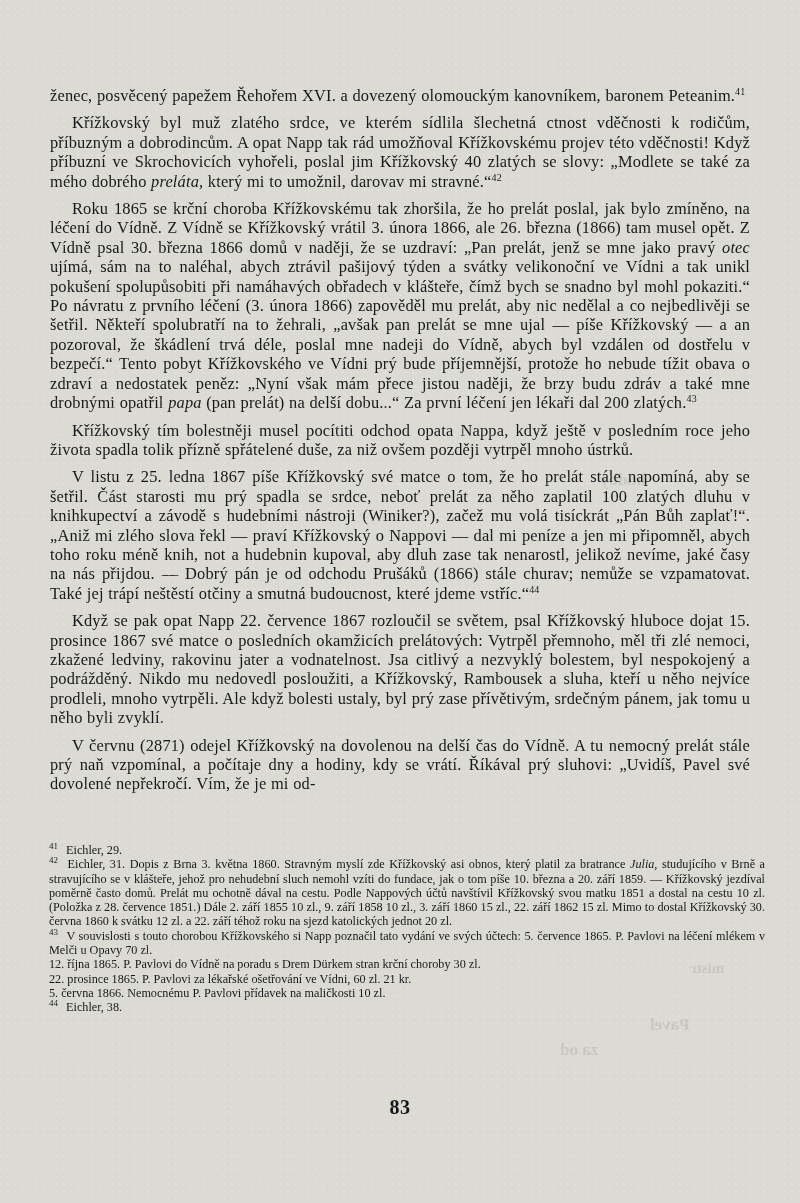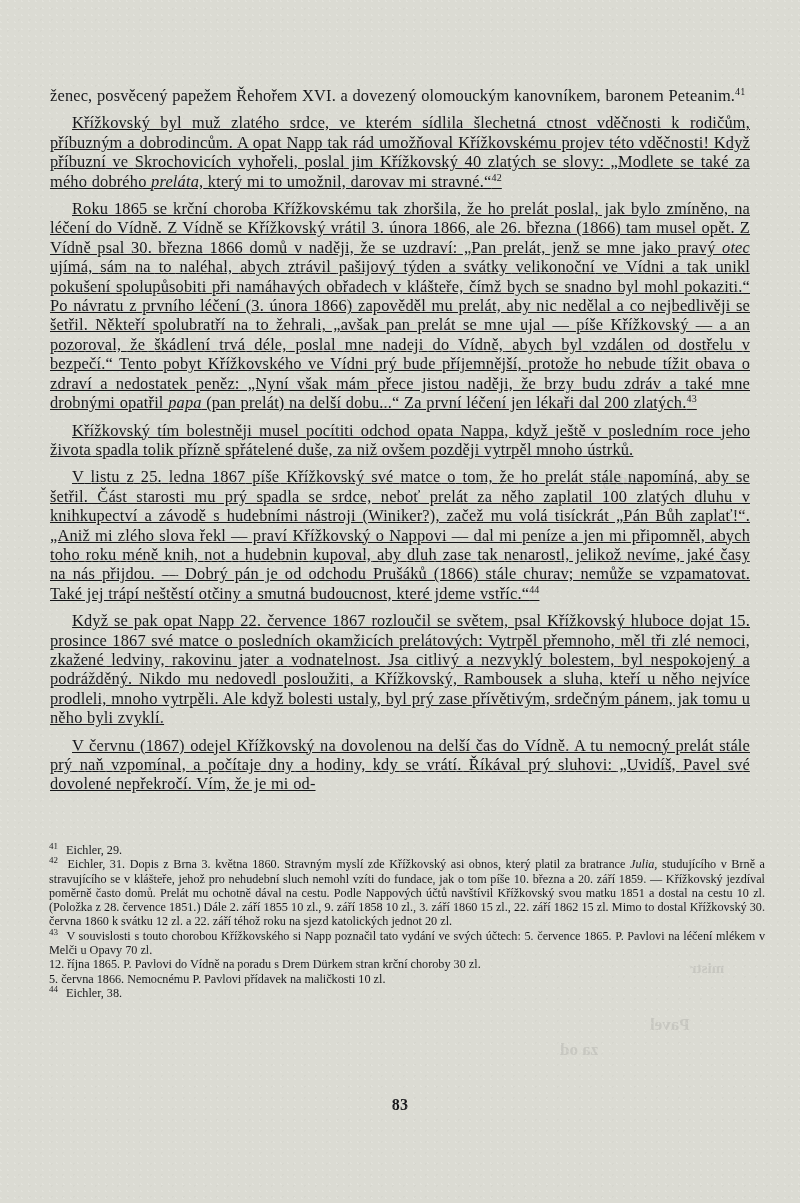--- a/index.html
+++ b/index.html
@@ -32,21 +32,20 @@
     line-height: 19.4px;
     text-align: justify;
     letter-spacing: 0.01em;
     word-spacing: 0.02em;
   }
   .body-text p {
     margin: 8px;
   }
   .body-text p.ind {
     text-indent: 22px;
-    text-decoration: underline;
   }
   .it { font-style: italic; }
   .sup {
     font-size: 10px;
     vertical-align: super;
     line-height: 0;
   }
   .notes {
     position: absolute;
     left: 42px;
@@ -68,21 +67,21 @@
   .notes .lead {
     display: inline-block;
     width: 14px;
   }
   .pagenum {
     position: absolute;
     left: 0;
     top: 1096px;
     width: 800px;
     text-align: center;
-    font-size: 16px;
+    font-size: 20px;
     font-weight: bold;
     letter-spacing: 0.02em;
   }
   
   .bleed {
     position: absolute;
     color: rgba(120,120,120,0.20);
     font-family: "Liberation Serif", serif;
     pointer-events: none;
     transform: scaleX(-1);
@@ -113,28 +112,29 @@
   <div class="bleed bleed-3">Pavel</div>
   <div class="bleed bleed-4">za od</div>
 
   <div class="content body-text" id="main-text">
       <p class="">ženec, posvěcený papežem Řehořem XVI. a dovezený olomouckým kanovníkem, baronem Peteanim.<span class="sup">41</span></p>
       <p class="ind">Křížkovský byl muž zlatého srdce, ve kterém sídlila šlechetná ctnost vděčnosti k rodičům, příbuzným a dobrodincům. A opat Napp tak rád umožňoval Křížkovskému projev této vděčnosti! Když příbuzní ve Skrochovicích vyhořeli, poslal jim Křížkovský 40 zlatých se slovy: „Modlete se také za mého dobrého <span class="it">preláta,</span> který mi to umožnil, darovav mi stravné.“<span class="sup">42</span></p>
       <p class="ind">Roku 1865 se krční choroba Křížkovskému tak zhoršila, že ho prelát poslal, jak bylo zmíněno, na léčení do Vídně. Z Vídně se Křížkovský vrátil 3. února 1866, ale 26. března (1866) tam musel opět. Z Vídně psal 30. března 1866 domů v naději, že se uzdraví: „Pan prelát, jenž se mne jako pravý <span class="it">otec</span> ujímá, sám na to naléhal, abych ztrávil pašijový týden a svátky velikonoční ve Vídni a tak unikl pokušení spolupůsobiti při namáhavých obřadech v klášteře, čímž bych se snadno byl mohl pokaziti.“ Po návratu z prvního léčení (3. února 1866) zapověděl mu prelát, aby nic nedělal a co nejbedlivěji se šetřil. Někteří spolubratří na to žehrali, „avšak pan prelát se mne ujal — píše Křížkovský — a an pozoroval, že škádlení trvá déle, poslal mne nadeji do Vídně, abych byl vzdálen od dostřelu v bezpečí.“ Tento pobyt Křížkovského ve Vídni prý bude příjemnější, protože ho nebude tížit obava o zdraví a nedostatek peněz: „Nyní však mám přece jistou naději, že brzy budu zdráv a také mne drobnými opatřil <span class="it">papa</span> (pan prelát) na delší dobu...“ Za první léčení jen lékaři dal 200 zlatých.<span class="sup">43</span></p>
       <p class="ind">Křížkovský tím bolestněji musel pocítiti odchod opata Nappa, když ještě v posledním roce jeho života spadla tolik přízně spřátelené duše, za niž ovšem později vytrpěl mnoho ústrků.</p>
       <p class="ind">V listu z 25. ledna 1867 píše Křížkovský své matce o tom, že ho prelát stále napomíná, aby se šetřil. Část starosti mu prý spadla se srdce, neboť prelát za něho zaplatil 100 zlatých dluhu v knihkupectví a závodě s hudebními nástroji (Winiker?), začež mu volá tisíckrát „Pán Bůh zaplať!“. „Aniž mi zlého slova řekl — praví Křížkovský o Nappovi — dal mi peníze a jen mi připomněl, abych toho roku méně knih, not a hudebnin kupoval, aby dluh zase tak nenarostl, jelikož nevíme, jaké časy na nás přijdou. — Dobrý pán je od odchodu Prušáků (1866) stále churav; nemůže se vzpamatovat. Také jej trápí neštěstí otčiny a smutná budoucnost, které jdeme vstříc.“<span class="sup">44</span></p>
       <p class="ind">Když se pak opat Napp 22. července 1867 rozloučil se světem, psal Křížkovský hluboce dojat 15. prosince 1867 své matce o posledních okamžicích prelátových: Vytrpěl přemnoho, měl tři zlé nemoci, zkažené ledviny, rakovinu jater a vodnatelnost. Jsa citlivý a nezvyklý bolestem, byl nespokojený a podrážděný. Nikdo mu nedovedl posloužiti, a Křížkovský, Rambousek a sluha, kteří u něho nejvíce prodleli, mnoho vytrpěli. Ale když bolesti ustaly, byl prý zase přívětivým, srdečným pánem, jak tomu u něho byli zvyklí.</p>
-      <p class="ind">V červnu (1867) odejel Křížkovský na dovolenou na delší čas do Vídně. A tu nemocný prelát stále prý naň vzpomínal, a počítaje dny a hodiny, kdy se vrátí. Říkával prý sluhovi: „Uvidíš, Pavel své dovolené nepřekročí. Vím, že je mi od-</p>
+      <p class="ind">V červnu (2871) odejel Křížkovský na dovolenou na delší čas do Vídně. A tu nemocný prelát stále prý naň vzpomínal, a počítaje dny a hodiny, kdy se vrátí. Říkával prý sluhovi: „Uvidíš, Pavel své dovolené nepřekročí. Vím, že je mi od-</p>
     </div>
 
   <div class="notes" id="footnotes">
       <p><span class="lead"><span class="note-num">41</span></span> Eichler, 29.</p>
       <p><span class="lead"><span class="note-num">42</span></span> Eichler, 31. Dopis z Brna 3. května 1860. Stravným myslí zde Křížkovský asi obnos, který platil za bratrance <span class="it">Julia,</span> studujícího v Brně a stravujícího se v klášteře, jehož pro nehudební sluch nemohl vzíti do fundace, jak o tom píše 10. března a 20. září 1859. — Křížkovský jezdíval poměrně často domů. Prelát mu ochotně dával na cestu. Podle Nappových účtů navštívil Křížkovský svou matku 1851 a dostal na cestu 10 zl. (Položka z 28. července 1851.) Dále 2. září 1855 10 zl., 9. září 1858 10 zl., 3. září 1860 15 zl., 22. září 1862 15 zl. Mimo to dostal Křížkovský 30. června 1860 k svátku 12 zl. a 22. září téhož roku na sjezd katolických jednot 20 zl.</p>
       <p><span class="lead"><span class="note-num">43</span></span> V souvislosti s touto chorobou Křížkovského si Napp poznačil tato vydání ve svých účtech: 5. července 1865. P. Pavlovi na léčení mlékem v Melči u Opavy 70 zl.</p>
       <p>12. října 1865. P. Pavlovi do Vídně na poradu s Drem Dürkem stran krční choroby 30 zl.</p>
+      <p>22. prosince 1865. P. Pavlovi za lékařské ošetřování ve Vídni, 60 zl. 21 kr.</p>
       <p>5. června 1866. Nemocnému P. Pavlovi přídavek na maličkosti 10 zl.</p>
       <p><span class="lead"><span class="note-num">44</span></span> Eichler, 38.</p>
     </div>
 
   <div class="pagenum">83</div>
 
   <div class="noise"></div>
 </div>
 
 </body></html>

